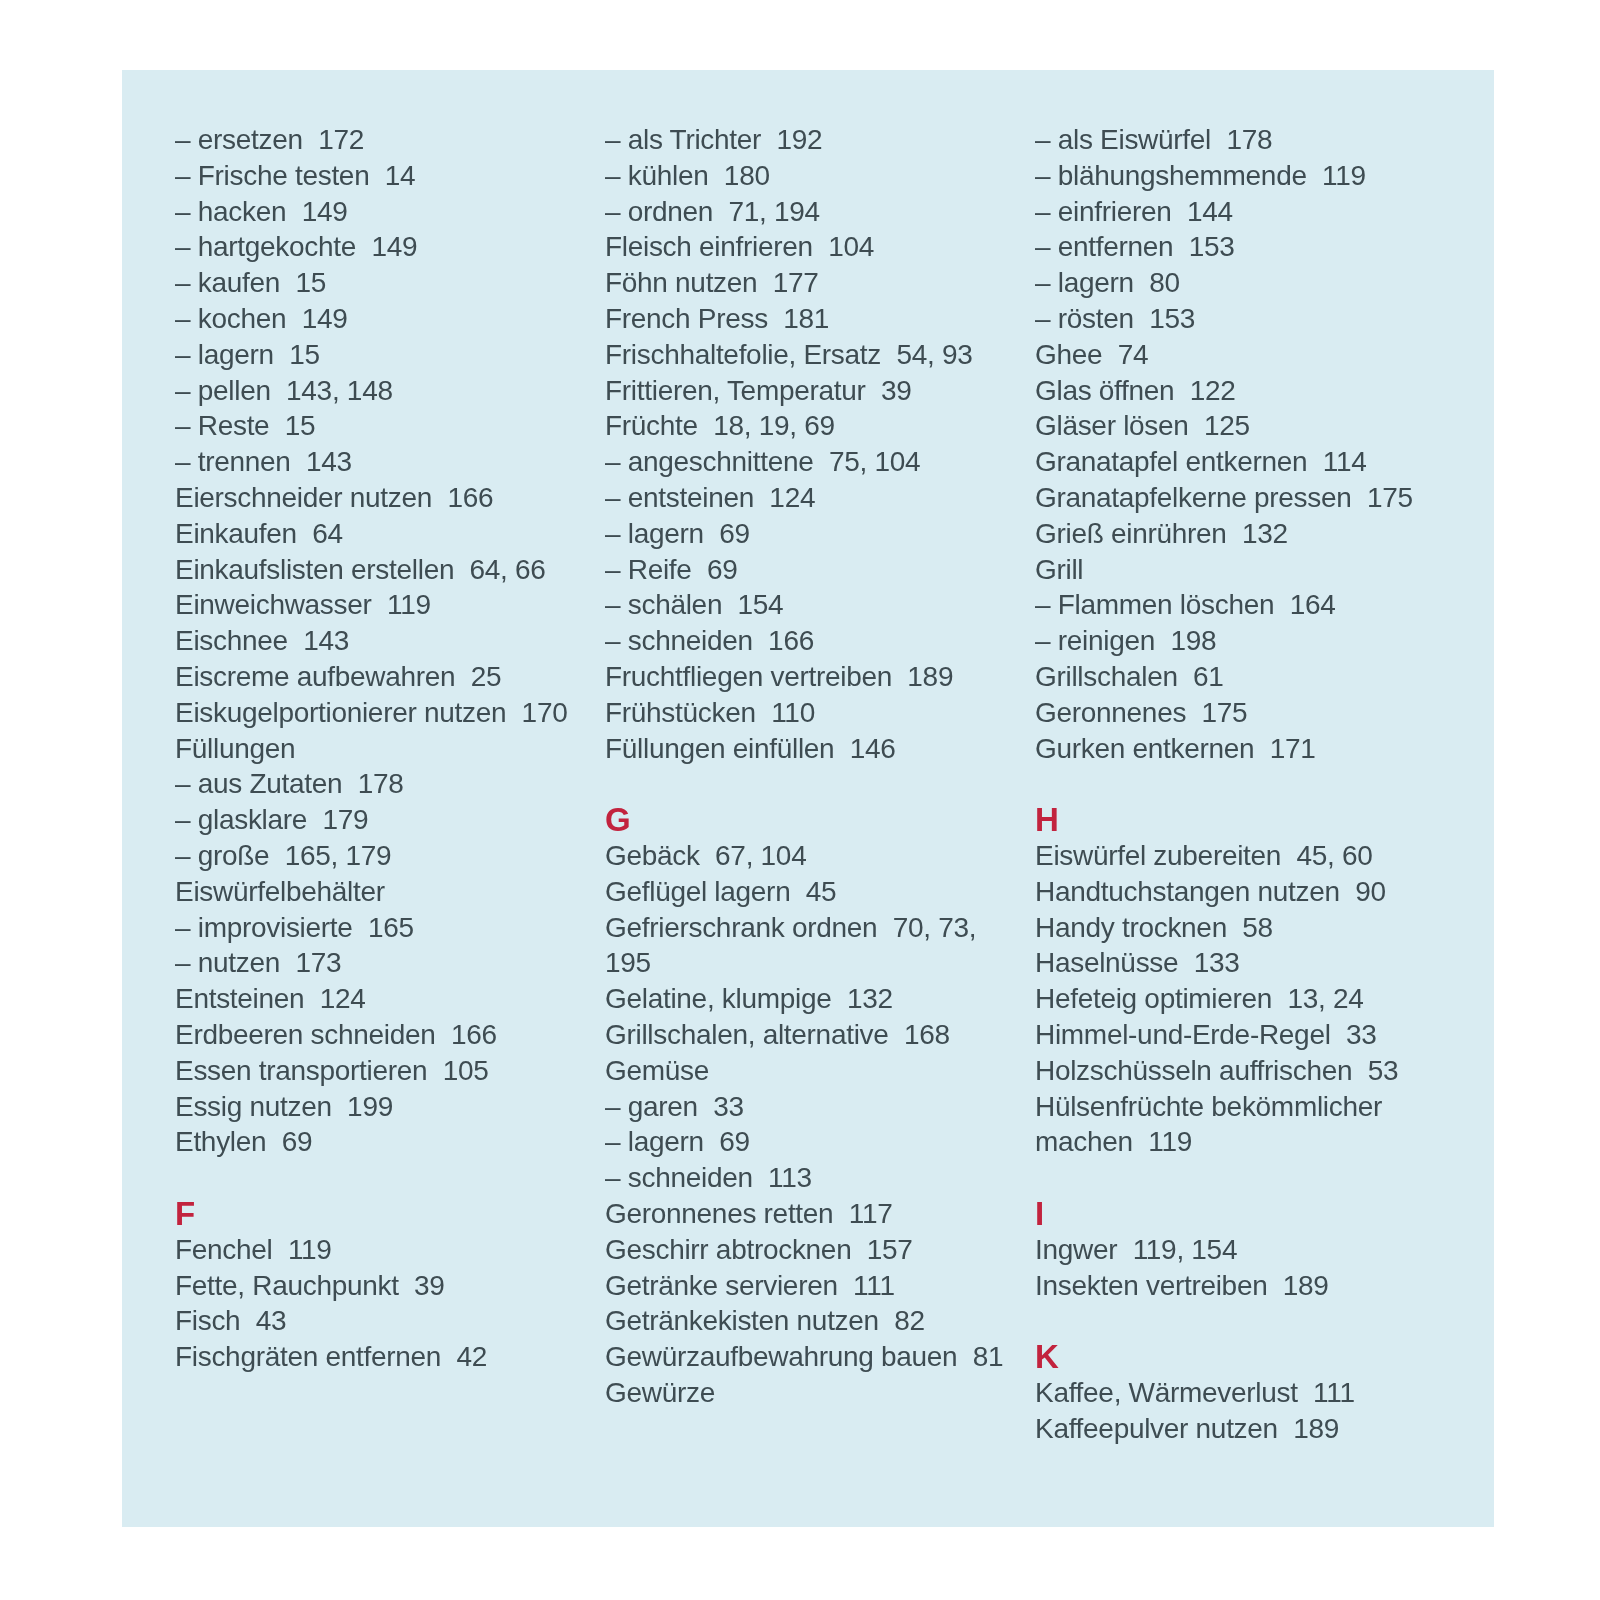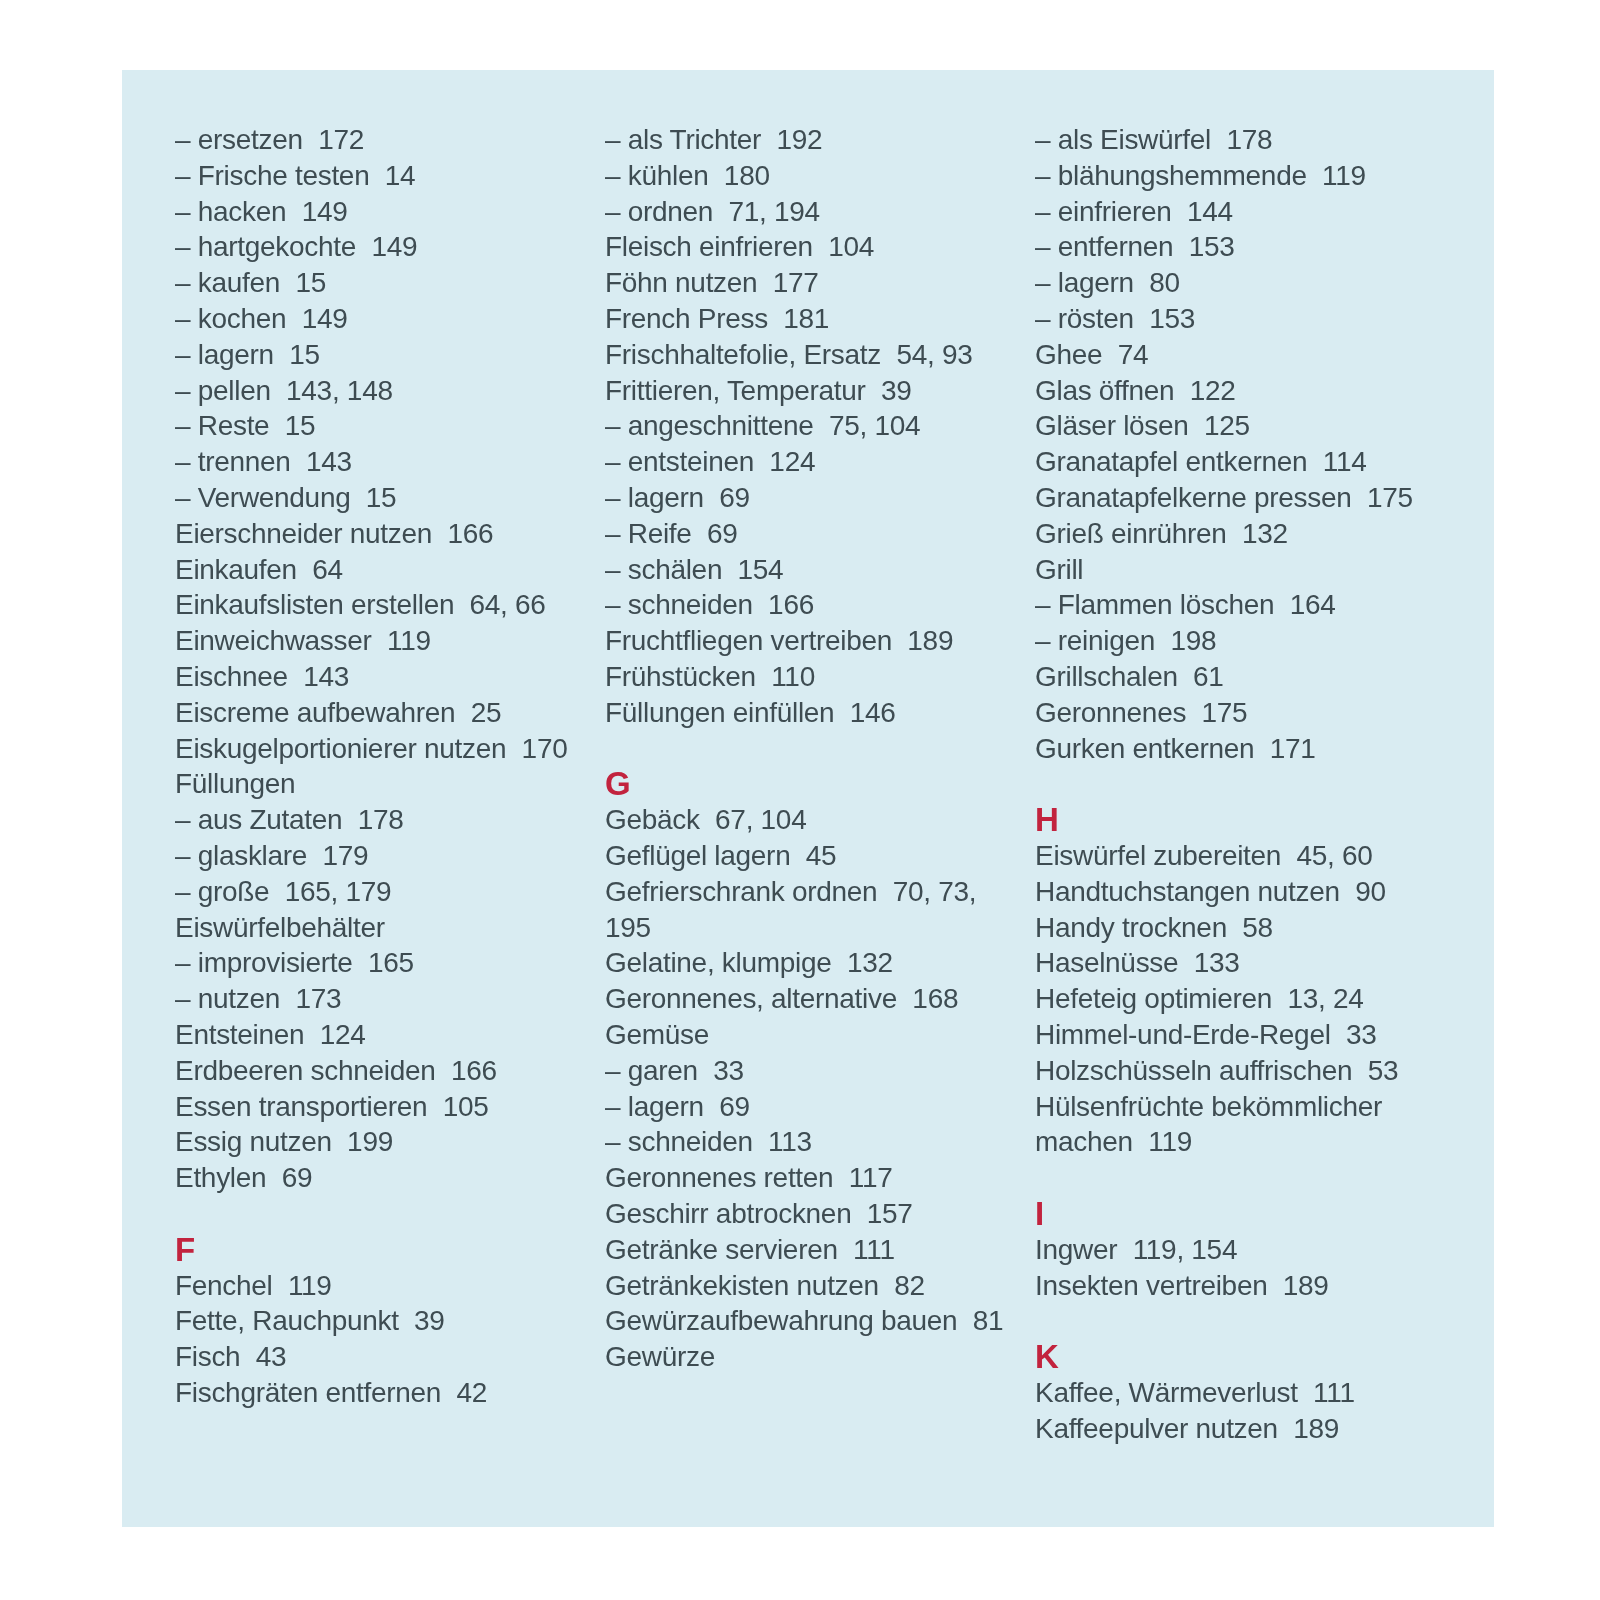--- a/index.html
+++ b/index.html
@@ -51,21 +51,20 @@
       <div class="line entry"><span class="lbl">– ersetzen</span><span class="pg">172</span></div>
       <div class="line entry"><span class="lbl">– Frische testen</span><span class="pg">14</span></div>
       <div class="line entry"><span class="lbl">– hacken</span><span class="pg">149</span></div>
       <div class="line entry"><span class="lbl">– hartgekochte</span><span class="pg">149</span></div>
       <div class="line entry"><span class="lbl">– kaufen</span><span class="pg">15</span></div>
       <div class="line entry"><span class="lbl">– kochen</span><span class="pg">149</span></div>
       <div class="line entry"><span class="lbl">– lagern</span><span class="pg">15</span></div>
       <div class="line entry"><span class="lbl">– pellen</span><span class="pg">143, 148</span></div>
       <div class="line entry"><span class="lbl">– Reste</span><span class="pg">15</span></div>
       <div class="line entry"><span class="lbl">– trennen</span><span class="pg">143</span></div>
-      <div class="line entry"><span class="lbl">– Verwendung</span><span class="pg">15</span></div>
       <div class="line entry"><span class="lbl">Eierschneider nutzen</span><span class="pg">166</span></div>
       <div class="line entry"><span class="lbl">Einkaufen</span><span class="pg">64</span></div>
       <div class="line entry"><span class="lbl">Einkaufslisten erstellen</span><span class="pg">64, 66</span></div>
       <div class="line entry"><span class="lbl">Einweichwasser</span><span class="pg">119</span></div>
       <div class="line entry"><span class="lbl">Eischnee</span><span class="pg">143</span></div>
       <div class="line entry"><span class="lbl">Eiscreme aufbewahren</span><span class="pg">25</span></div>
       <div class="line entry"><span class="lbl">Eiskugelportionierer nutzen</span><span class="pg">170</span></div>
       <div class="line entry"><span class="lbl">Füllungen</span></div>
       <div class="line entry"><span class="lbl">– aus Zutaten</span><span class="pg">178</span></div>
       <div class="line entry"><span class="lbl">– glasklare</span><span class="pg">179</span></div>
@@ -87,37 +86,38 @@
     </div>
   <div class="col">
       <div class="line entry"><span class="lbl">– als Trichter</span><span class="pg">192</span></div>
       <div class="line entry"><span class="lbl">– kühlen</span><span class="pg">180</span></div>
       <div class="line entry"><span class="lbl">– ordnen</span><span class="pg">71, 194</span></div>
       <div class="line entry"><span class="lbl">Fleisch einfrieren</span><span class="pg">104</span></div>
       <div class="line entry"><span class="lbl">Föhn nutzen</span><span class="pg">177</span></div>
       <div class="line entry"><span class="lbl">French Press</span><span class="pg">181</span></div>
       <div class="line entry"><span class="lbl">Frischhaltefolie, Ersatz</span><span class="pg">54, 93</span></div>
       <div class="line entry"><span class="lbl">Frittieren, Temperatur</span><span class="pg">39</span></div>
+      <div class="line entry"><span class="lbl">Früchte</span><span class="pg">18, 19, 69</span></div>
       <div class="line entry"><span class="lbl">– angeschnittene</span><span class="pg">75, 104</span></div>
       <div class="line entry"><span class="lbl">– entsteinen</span><span class="pg">124</span></div>
       <div class="line entry"><span class="lbl">– lagern</span><span class="pg">69</span></div>
       <div class="line entry"><span class="lbl">– Reife</span><span class="pg">69</span></div>
       <div class="line entry"><span class="lbl">– schälen</span><span class="pg">154</span></div>
       <div class="line entry"><span class="lbl">– schneiden</span><span class="pg">166</span></div>
       <div class="line entry"><span class="lbl">Fruchtfliegen vertreiben</span><span class="pg">189</span></div>
       <div class="line entry"><span class="lbl">Frühstücken</span><span class="pg">110</span></div>
       <div class="line entry"><span class="lbl">Füllungen einfüllen</span><span class="pg">146</span></div>
       <div class="line spacer"></div>
       <div class="line heading">G</div>
       <div class="line entry"><span class="lbl">Gebäck</span><span class="pg">67, 104</span></div>
       <div class="line entry"><span class="lbl">Geflügel lagern</span><span class="pg">45</span></div>
       <div class="line entry"><span class="lbl">Gefrierschrank ordnen</span><span class="pg">70, 73,</span></div>
       <div class="line entry"><span class="lbl">195</span></div>
       <div class="line entry"><span class="lbl">Gelatine, klumpige</span><span class="pg">132</span></div>
-      <div class="line entry"><span class="lbl">Geronnenes, alternative</span><span class="pg">168</span></div>
+      <div class="line entry"><span class="lbl">Grillschalen, alternative</span><span class="pg">168</span></div>
       <div class="line entry"><span class="lbl">Gemüse</span></div>
       <div class="line entry"><span class="lbl">– garen</span><span class="pg">33</span></div>
       <div class="line entry"><span class="lbl">– lagern</span><span class="pg">69</span></div>
       <div class="line entry"><span class="lbl">– schneiden</span><span class="pg">113</span></div>
       <div class="line entry"><span class="lbl">Geronnenes retten</span><span class="pg">117</span></div>
       <div class="line entry"><span class="lbl">Geschirr abtrocknen</span><span class="pg">157</span></div>
       <div class="line entry"><span class="lbl">Getränke servieren</span><span class="pg">111</span></div>
       <div class="line entry"><span class="lbl">Getränkekisten nutzen</span><span class="pg">82</span></div>
       <div class="line entry"><span class="lbl">Gewürzaufbewahrung bauen</span><span class="pg">81</span></div>
       <div class="line entry"><span class="lbl">Gewürze</span></div>

